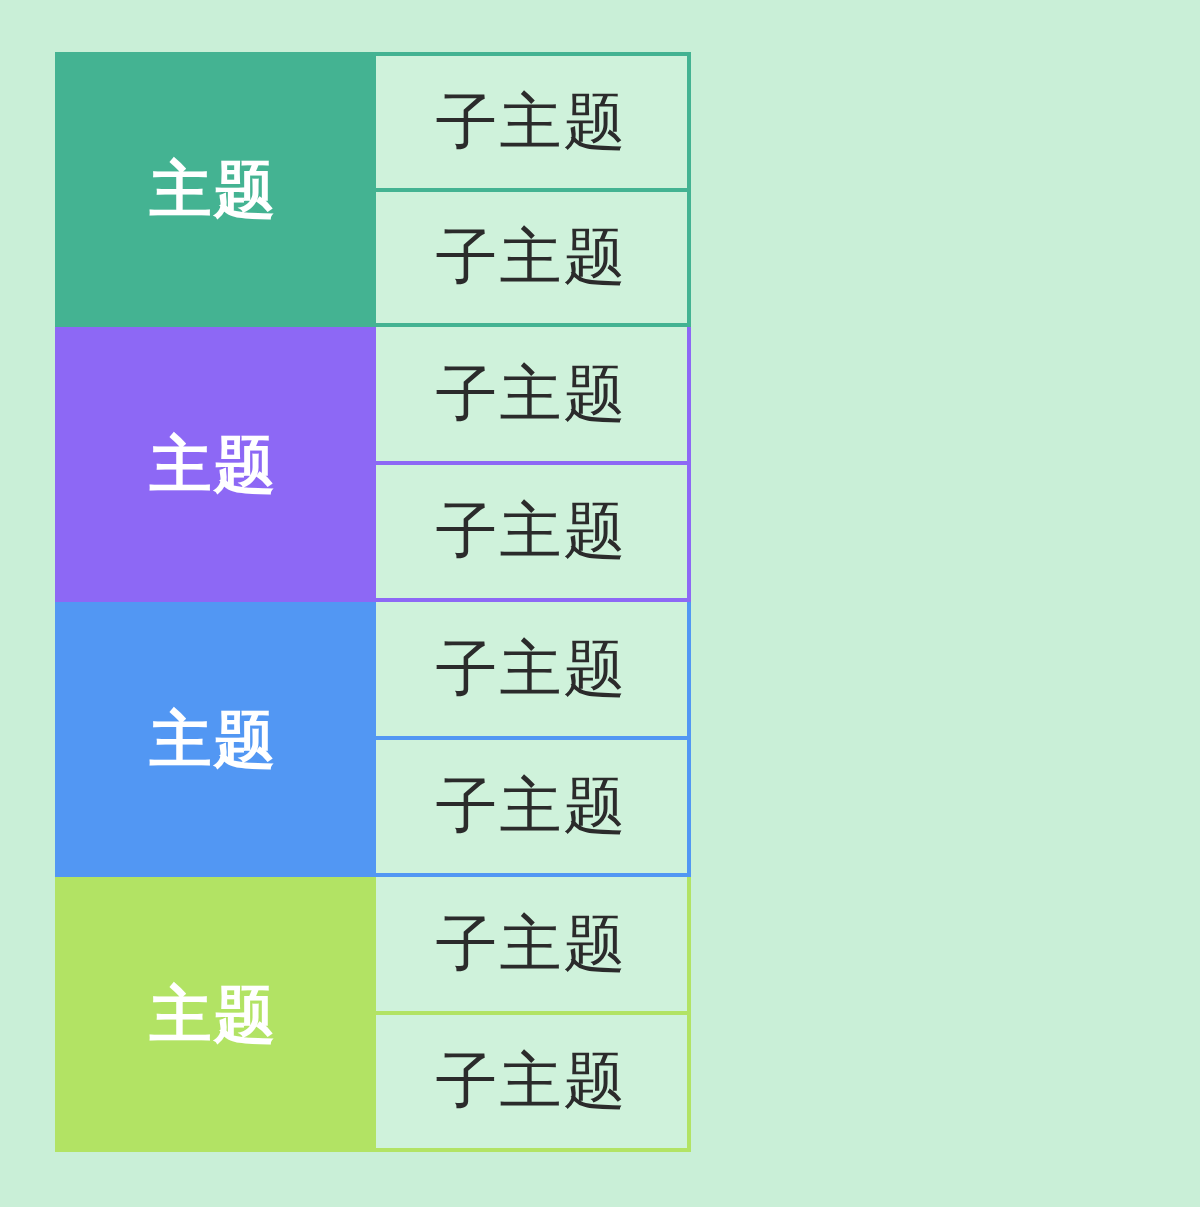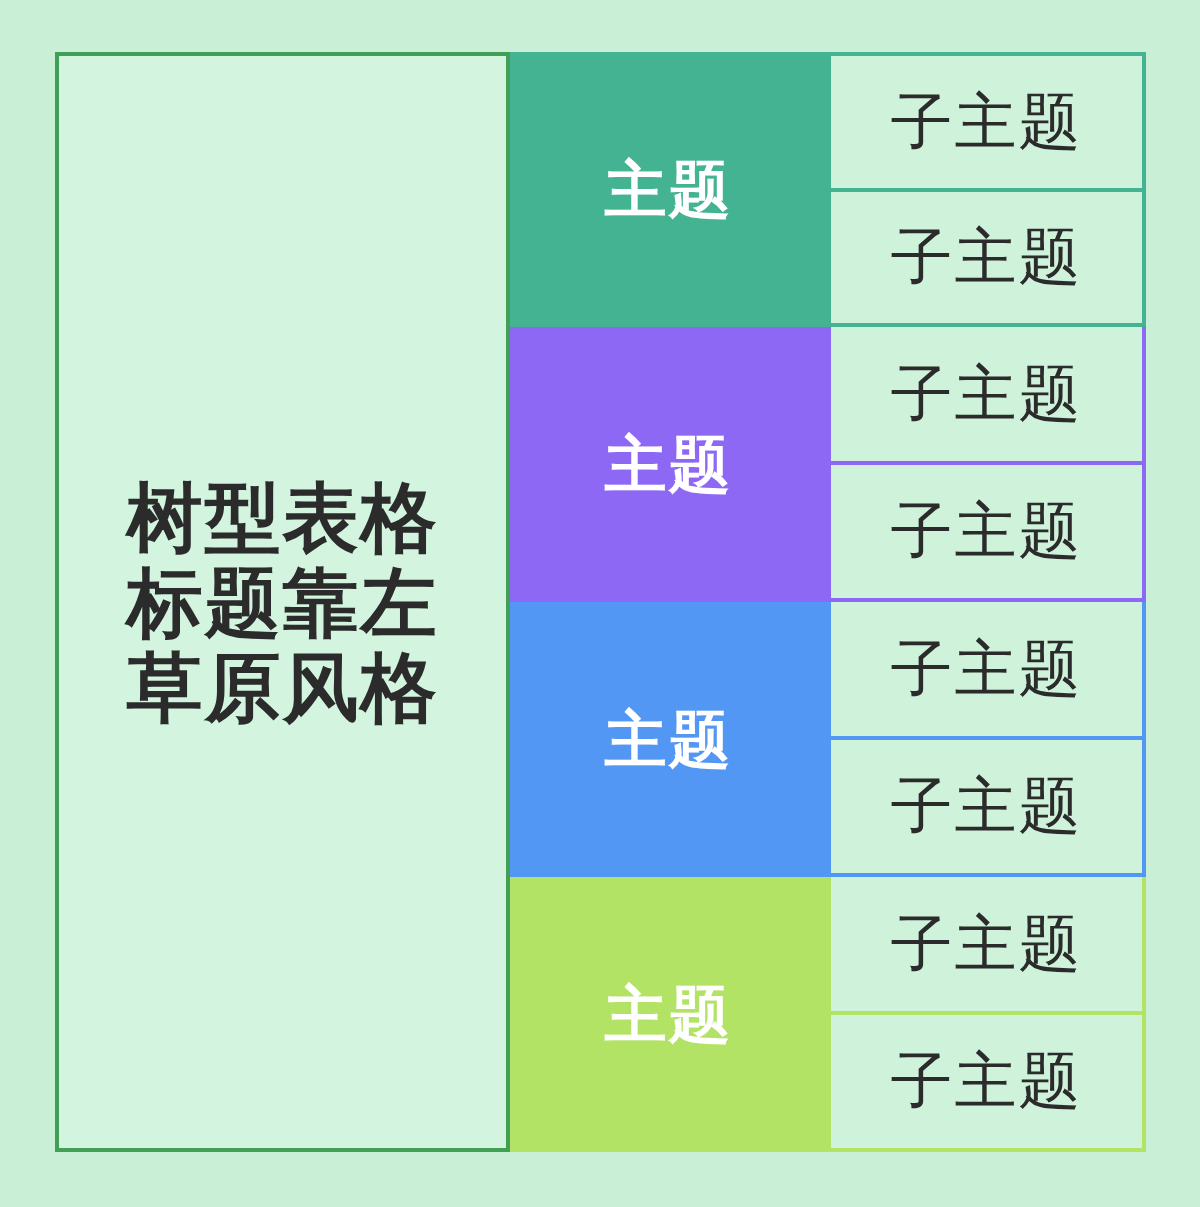--- a/index.html
+++ b/index.html
@@ -87,25 +87,20 @@
     border-top-style: solid;
     border-top-width: 4px;
   }
 </style>
 </head>
 <body>
 
 <div class="canvas">
   <div class="table">
 
-    <div class="title-cell">
-      <div class="title-line">树型表格</div>
-      <div class="title-line">标题靠左</div>
-      <div class="title-line">草原风格</div>
-    </div>
 
     <div class="topic-col">
       <div class="topic-cell" style="background-color: rgb(68, 179, 146);">主题</div>
       <div class="topic-cell" style="background-color: rgb(141, 104, 245);">主题</div>
       <div class="topic-cell" style="background-color: rgb(82, 151, 243);">主题</div>
       <div class="topic-cell" style="background-color: rgb(178, 227, 100);">主题</div>
     </div>
 
     <div class="sub-col">
       <div class="sub-group">

